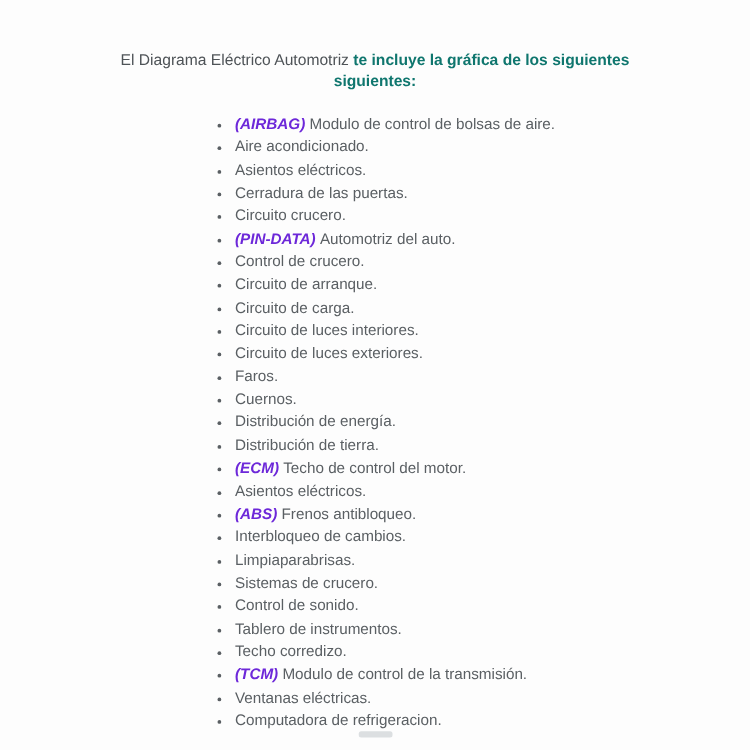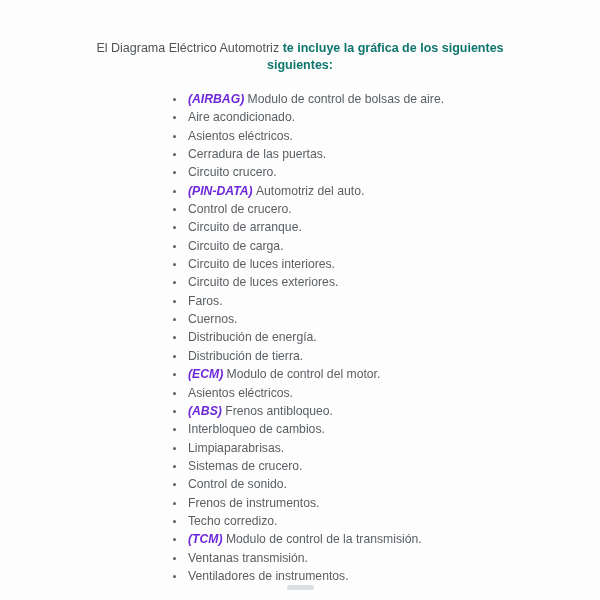--- a/index.html
+++ b/index.html
@@ -81,29 +81,29 @@
       <li><span class="acr">(PIN-DATA) </span><span>Automotriz del auto.</span></li>
       <li><span>Control de crucero.</span></li>
       <li><span>Circuito de arranque.</span></li>
       <li><span>Circuito de carga.</span></li>
       <li><span>Circuito de luces interiores.</span></li>
       <li><span>Circuito de luces exteriores.</span></li>
       <li><span>Faros.</span></li>
       <li><span>Cuernos.</span></li>
       <li><span>Distribución de energía.</span></li>
       <li><span>Distribución de tierra.</span></li>
-      <li><span class="acr">(ECM) </span><span>Modulo de control del motor.</span></li>
+      <li><span class="acr">(ECM) </span><span>Techo de control del motor.</span></li>
       <li><span>Asientos eléctricos.</span></li>
       <li><span class="acr">(ABS) </span><span>Frenos antibloqueo.</span></li>
       <li><span>Interbloqueo de cambios.</span></li>
       <li><span>Limpiaparabrisas.</span></li>
       <li><span>Sistemas de crucero.</span></li>
       <li><span>Control de sonido.</span></li>
-      <li><span>Frenos de instrumentos.</span></li>
+      <li><span>Tablero de instrumentos.</span></li>
       <li><span>Techo corredizo.</span></li>
       <li><span class="acr">(TCM) </span><span>Modulo de control de la transmisión.</span></li>
-      <li><span>Ventanas transmisión.</span></li>
-      <li><span>Ventiladores de instrumentos.</span></li>
+      <li><span>Ventanas eléctricas.</span></li>
+      <li><span>Computadora de refrigeracion.</span></li>
     </ul>
 
   <div class="bottom-bar"></div>
 
 </div>
 
 </body></html>

